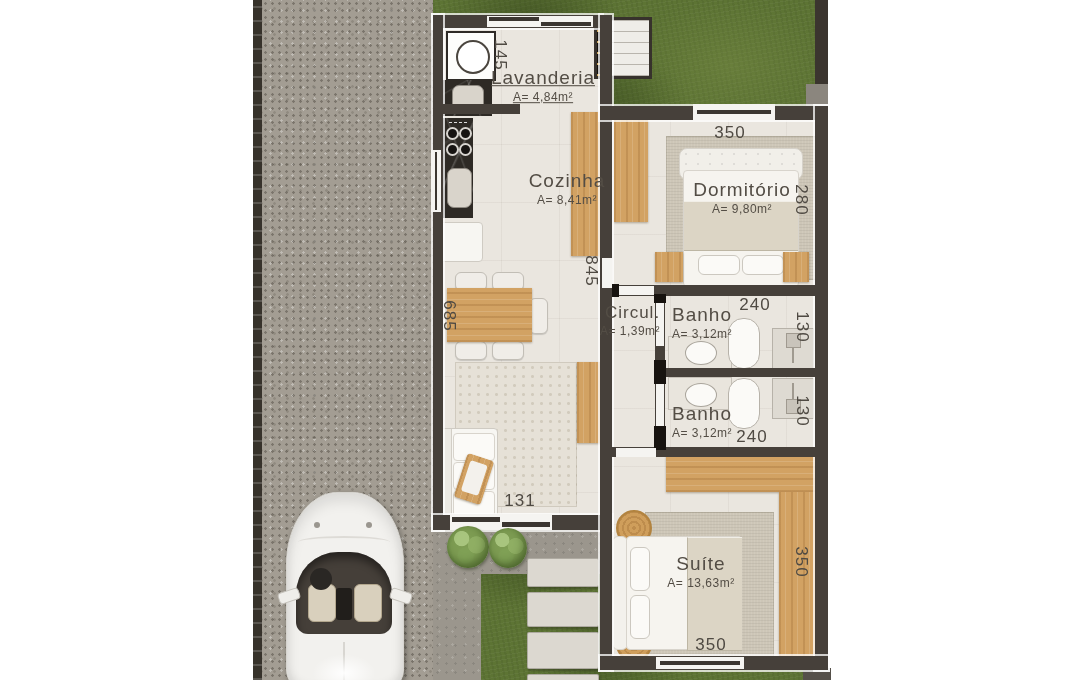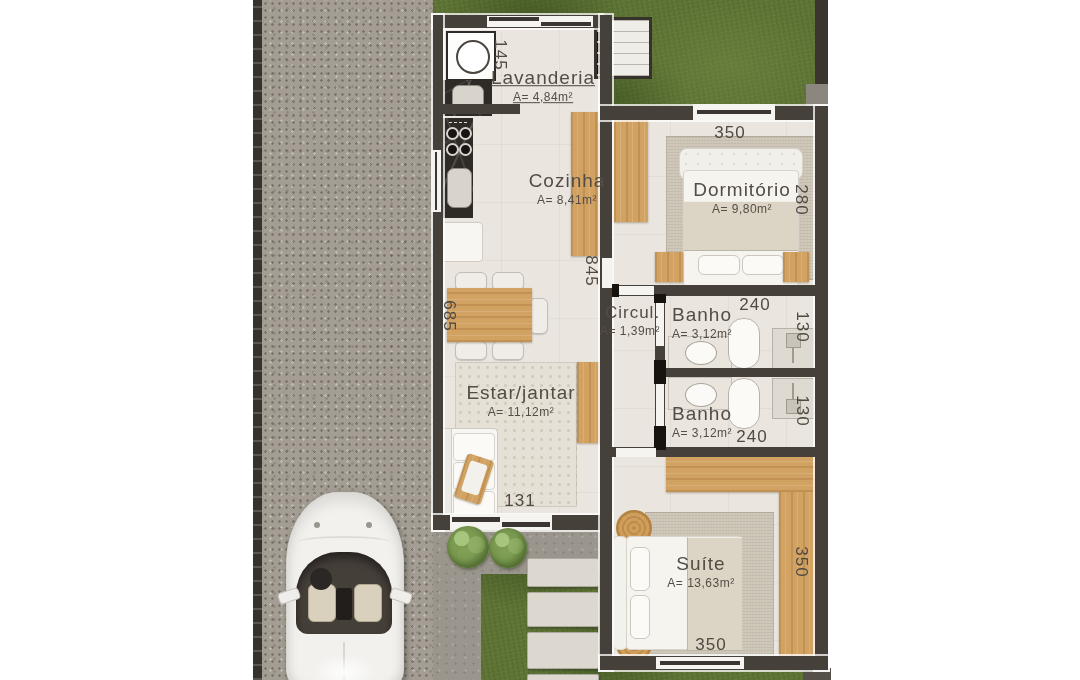--- a/index.html
+++ b/index.html
@@ -259,24 +259,20 @@
     <span class="area">A= 1,39m²</span>
   </div>
   <div class="abs room-label" style="left:702px;top:323px;">
     <span class="name">Banho</span>
     <span class="area">A= 3,12m²</span>
   </div>
   <div class="abs room-label" style="left:702px;top:422px;">
     <span class="name">Banho</span>
     <span class="area">A= 3,12m²</span>
   </div>
-  <div class="abs room-label" style="left:521px;top:401px;">
-    <span class="name">Estar/jantar</span>
-    <span class="area">A= 11,12m²</span>
-  </div>
   <div class="abs room-label" style="left:701px;top:572px;">
     <span class="name">Suíte</span>
     <span class="area">A= 13,63m²</span>
   </div>
 
   <div class="abs dim v" style="left:500px;top:55px;">145</div>
   <div class="abs dim v" style="left:591px;top:271px;">845</div>
   <div class="abs dim v" style="left:449px;top:316px;">685</div>
   <div class="abs dim" style="left:730px;top:133px;">350</div>
   <div class="abs dim v" style="left:801px;top:200px;">280</div>

